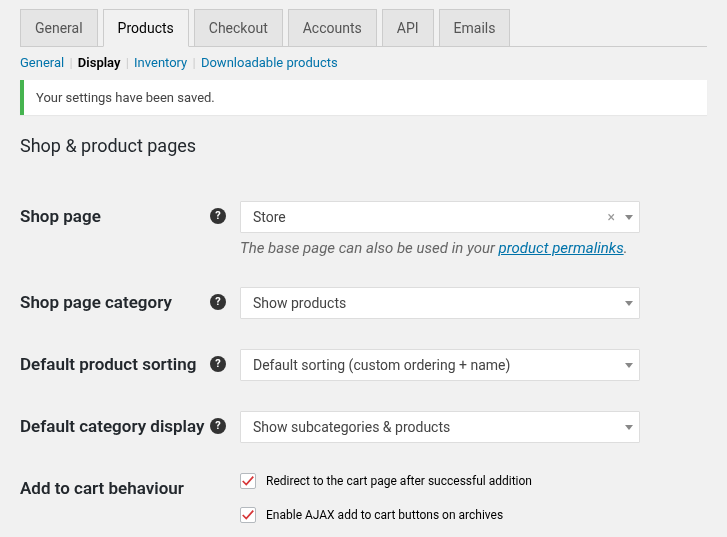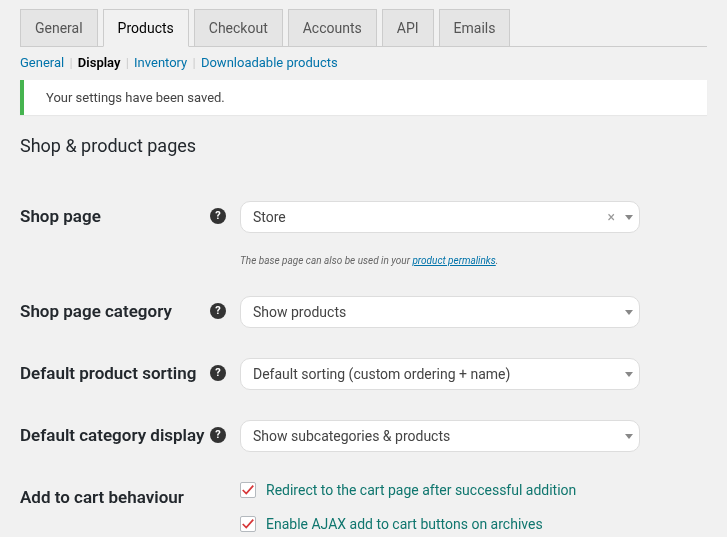--- a/index.html
+++ b/index.html
@@ -50,21 +50,21 @@
     color: #000;
     font-weight: 600;
     text-align: right;
   }
   .subsubsub .sep { color: #ccc; margin: 0 2px; }
   .notice {
     background: #fff;
     border-left: 4px solid #46b450;
     box-shadow: 0 1px 1px rgba(0,0,0,0.04);
     margin: 5px 0 20px 0;
-    padding: 10px 22px;
+    padding: 10px 12px;
   }
   h2.section {
     font-size: 18px;
     font-weight: 400;
     color: #23282d;
     margin: 20px 0 30px 0;
   }
   .form-table { width: 100%; border-collapse: collapse; }
   .form-table tr { }
   .form-table th {
@@ -93,21 +93,21 @@
     font-size: 11px;
     font-weight: bold;
     line-height: 16px;
     text-align: center;
     cursor: help;
   }
   .help-tip::before { content: "?"; }
   .select2 {
     background: #fff;
     border: 1px solid #ddd;
-    border-radius: 10px;
+    border-radius: 1px;
     width: 400px;
     height: 32px;
     display: flex;
     align-items: center;
     justify-content: space-between;
     padding: 0 6px 0 12px;
     color: #444;
     font-size: 14px;
     cursor: pointer;
   }
@@ -115,30 +115,30 @@
   .select2 .arrow {
     width: 0; height: 0;
     border-left: 4px solid transparent;
     border-right: 4px solid transparent;
     border-top: 5px solid #888;
   }
   .select2 .clear { font-size: 14px; color: #999; cursor: pointer; }
   .description {
     font-style: italic;
     color: #666;
-    margin-top: 22px;
-    font-size: 10px;
+    margin-top: 6px;
+    font-size: 15px;
   }
   .description a { color: #0073aa; text-decoration: underline; cursor: pointer; }
   .checkbox-row {
     display: flex;
     align-items: center;
     margin-bottom: 18px;
-    font-size: 14px;
-    color: #0f766e;
+    font-size: 12px;
+    color: #000000;
   }
   .checkbox {
     width: 16px; height: 16px;
     border: 1px solid #b4b9be;
     background: #fff;
     margin-right: 10px;
     display: flex;
     align-items: center;
     justify-content: center;
     border-radius: 2px;

